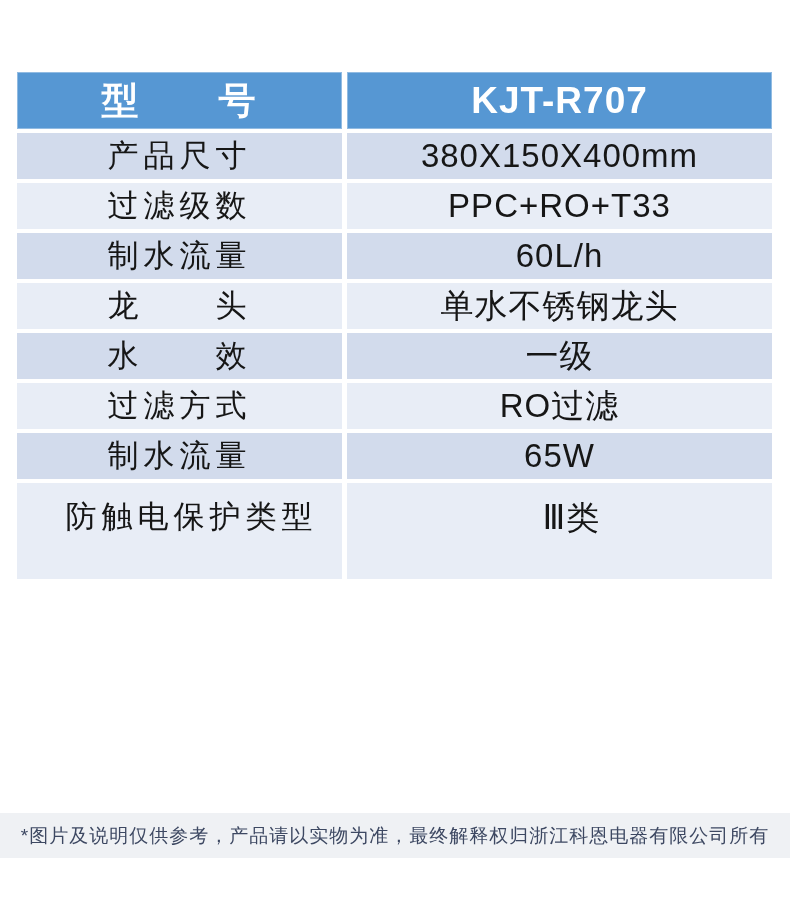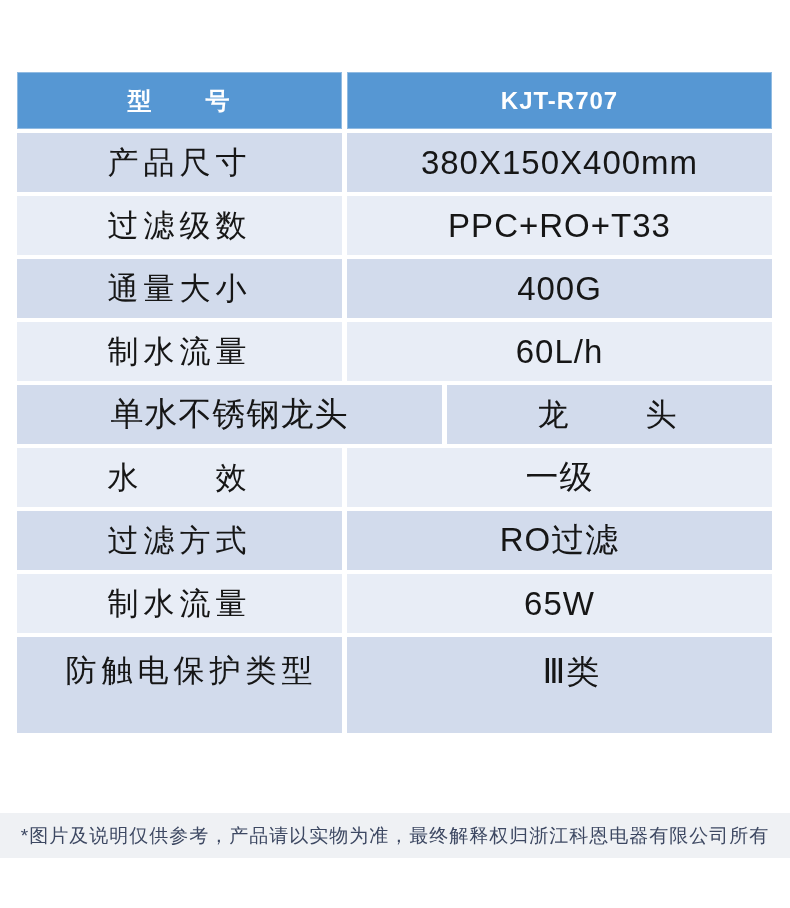--- a/index.html
+++ b/index.html
@@ -28,39 +28,39 @@
     left: 17px;
     top: 72px;
     width: 755px;
     display: flex;
     flex-direction: column;
     gap: 4px;
   }
   .row {
     display: flex;
     gap: 5px;
-    height: 59px;
+    height: 46px;
   }
   .cell {
     display: flex;
     align-items: center;
     justify-content: center;
     text-align: center;
   }
   .cell.label { width: 325px; letter-spacing: 5px; font-size: 31px; }
   .cell.value { width: 425px; letter-spacing: 1px; font-size: 33px; }
   
   .spec-table > .row:nth-child(even) .cell { background: var(--row-dark); }
   .spec-table > .row:nth-child(odd):not(.header-row) .cell { background: var(--row-light); }
   .header-row { height: 57px; }
   .header-row .cell {
     background: var(--header-bg);
     color: var(--header-text);
     font-weight: bold;
-    font-size: 24px;
+    font-size: 37px;
     box-shadow: inset 0 0 0 1px rgba(255,255,255,0.35);
   }
   .header-row .cell.label { letter-spacing: 2px; }
   .header-row .cell.value { letter-spacing: 1px; }
   .row.tall { height: 96px; }
   .row.tall .cell {
     align-items: flex-start;
     padding-top: 13px;
     padding-left: 24px;
   }
@@ -94,33 +94,29 @@
   <div class="row">
     <div class="cell label">产品尺寸</div>
     <div class="cell value">380X150X400mm</div>
   </div>
 
   <div class="row">
     <div class="cell label">过滤级数</div>
     <div class="cell value">PPC+RO+T33</div>
   </div>
 
-  <div class="row">
-    <div class="cell label">通量大小</div>
-    <div class="cell value">400G</div>
-  </div>
 
   <div class="row">
     <div class="cell label">制水流量</div>
     <div class="cell value">60L/h</div>
   </div>
 
   <div class="row">
+    <div class="cell label">龙　　头</div>
     <div class="cell value">单水不锈钢龙头</div>
-    <div class="cell label">龙　　头</div>
   </div>
 
   <div class="row">
     <div class="cell label">水　　效</div>
     <div class="cell value">一级</div>
   </div>
 
   <div class="row">
     <div class="cell label">过滤方式</div>
     <div class="cell value">RO过滤</div>

